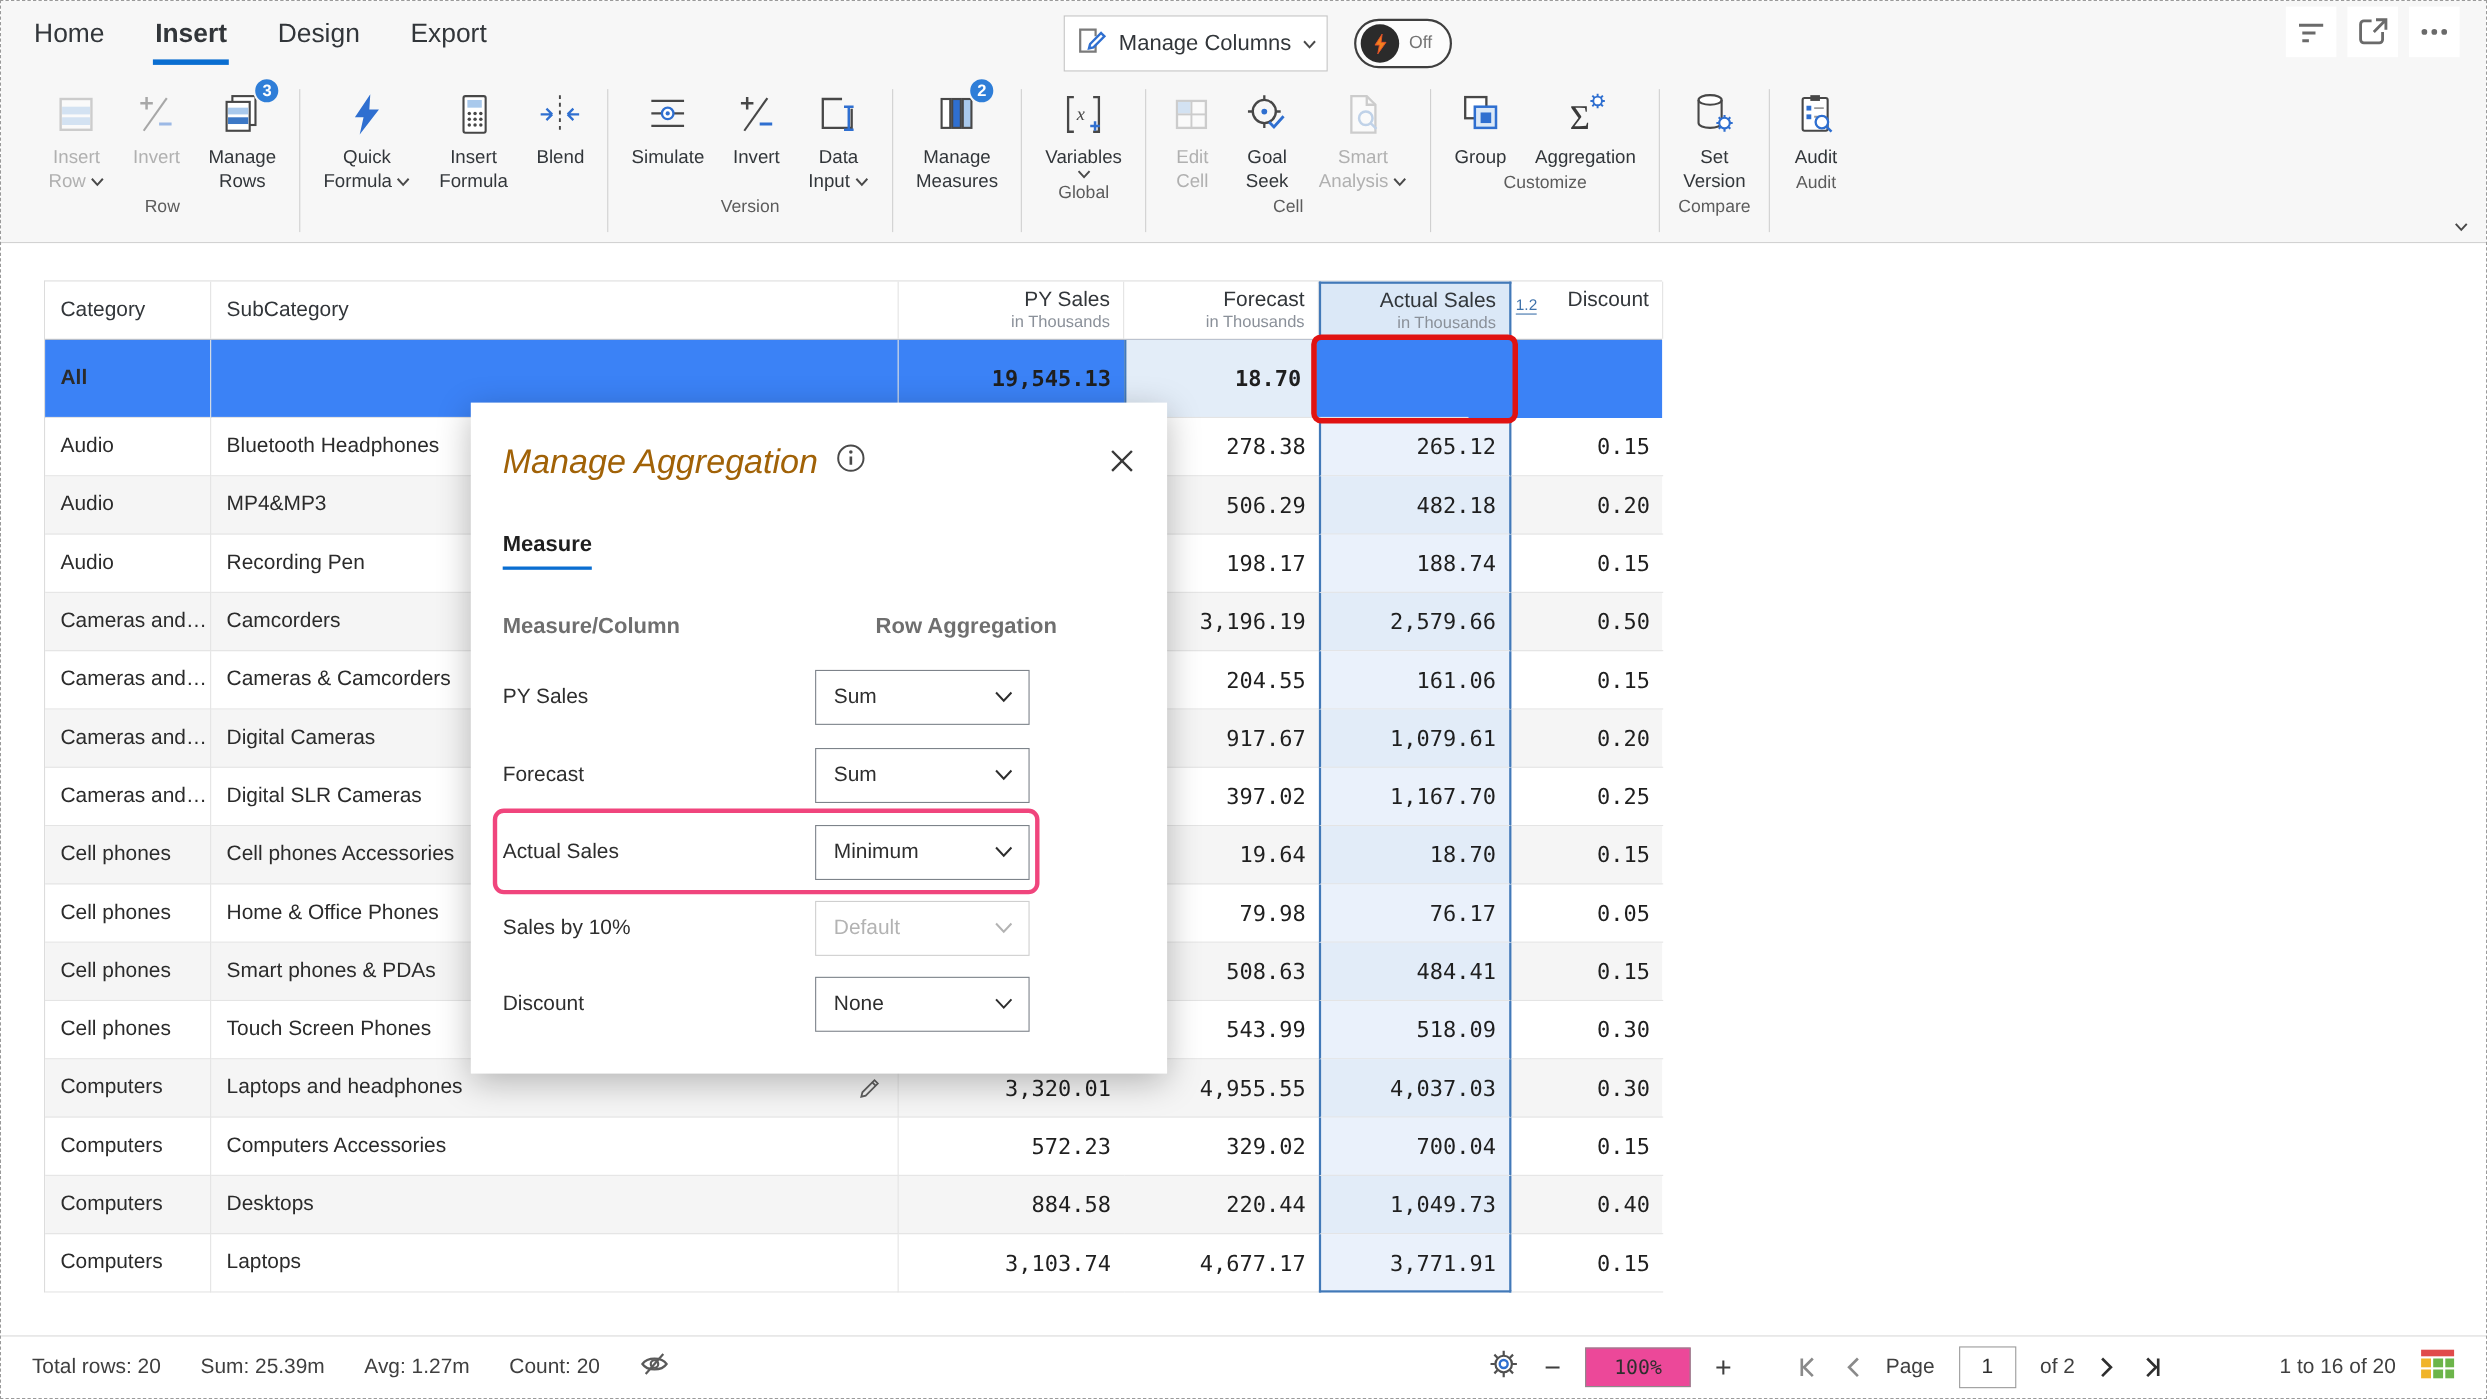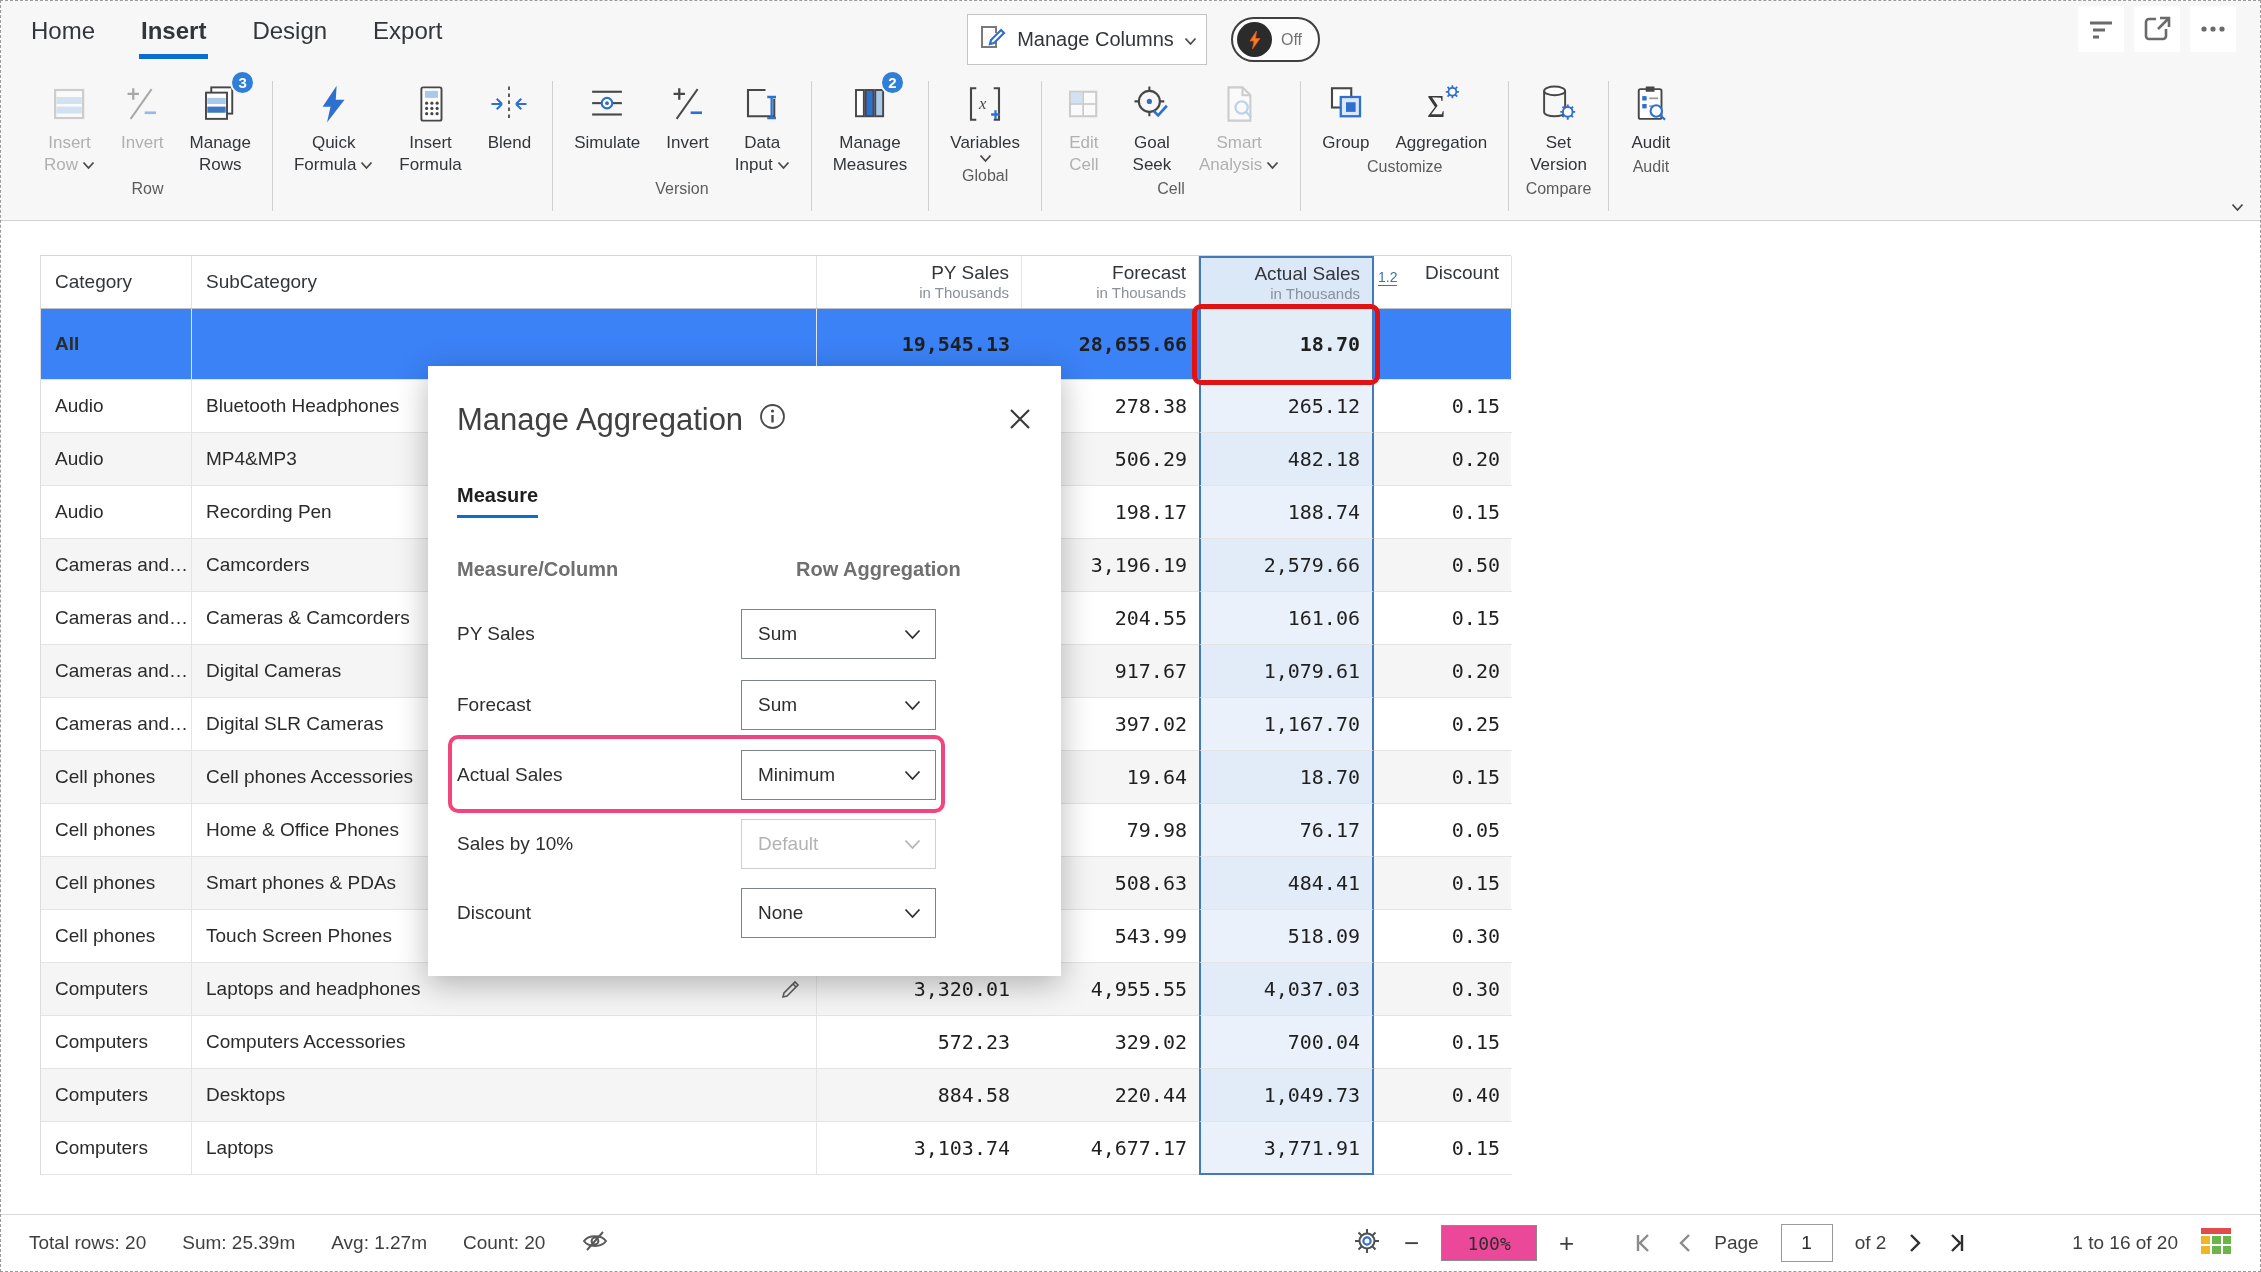--- a/index.html
+++ b/index.html
@@ -60,21 +60,21 @@
   .trow.total .td{font-weight:bold;}
   .td.selcol{border-left:2px solid #4279b8;border-right:2px solid #4279b8;background:#eaf1fb;}
   .trow.alt .td.selcol{background:#e2ecf8;}
   .trow.total .td.selcol{background:#e3edf8;}
   .trow.last .td.selcol{border-bottom:2px solid #4279b8;}
   .scale-badge{position:absolute;font-size:14px;color:#3f72ab;border-bottom:1px solid #3f72ab;line-height:15px;}
   .red-box{position:absolute;border:5px solid #e01212;border-radius:9px;z-index:5;pointer-events:none;}
   
   .dialog{position:absolute;left:427px;top:365px;width:633px;height:610px;background:#fff;z-index:10;
           box-shadow:0 8px 30px rgba(0,0,0,.28);}
-  .dlg-title{position:absolute;left:29px;top:36px;font-size:31px;color:#404040;display:flex;align-items:center;gap:16px;}
+  .dlg-title{position:absolute;left:29px;top:36px;font-size:31px;color:#a16207;display:flex;align-items:center;gap:16px;font-style:italic;}
   .dlg-close{position:absolute;right:28px;top:40px;cursor:pointer;}
   .dlg-tab{position:absolute;left:29px;top:118px;font-size:20px;font-weight:bold;color:#1f1f1f;
           padding-bottom:8px;border-bottom:3px solid #0a6ed1;cursor:pointer;}
   .dlg-h1{position:absolute;left:29px;top:192px;font-size:20px;color:#6f6f6f;font-weight:bold;}
   .dlg-h2{position:absolute;left:368px;top:192px;font-size:20px;color:#6f6f6f;font-weight:bold;}
   .dlg-row-label{position:absolute;left:29px;font-size:19px;color:#2e2e2e;transform:translateY(-50%);}
   .dropdown{position:absolute;left:313px;width:195px;height:50px;border:1px solid #7d838a;background:#fff;
           display:flex;align-items:center;justify-content:space-between;padding:0 14px 0 16px;
           font-size:19px;color:#2e2e2e;cursor:pointer;}
   .dropdown.disabled{border-color:#cfcfcf;color:#b3b3b3;cursor:default;}
@@ -463,23 +463,20 @@
         <div class="tbody">
           <div class="trow total">
             <div class="td cat">
               <span>All</span>
             </div>
             <div class="td sub">
               <span></span>
             </div>
             <div class="td num" style="width: 205px;">
               <span>19,545.13</span>
-            </div>
-            <div class="td num" style="width: 177px;">
-              <span>28,655.66</span>
             </div>
             <div class="td num selcol" style="width: 175px;">
               <span>18.70</span>
             </div>
             <div class="td num" style="width: 138px;">
               <span></span>
             </div>
           </div>
           <div class="trow ">
             <div class="td cat">

